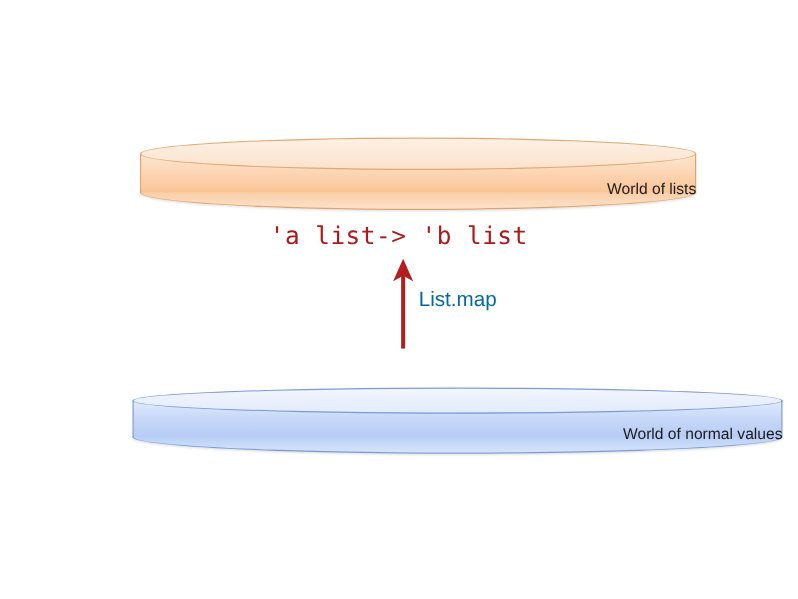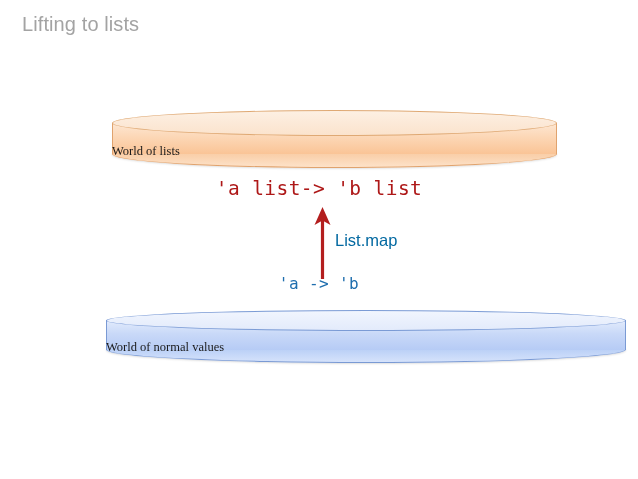--- a/index.html
+++ b/index.html
@@ -57,25 +57,24 @@
     position: absolute;
     left: 0;
     width: 100%;
     box-sizing: border-box;
     border-radius: 50%;
   }
   .cyl-label {
     position: absolute;
     left: 0;
     width: 100%;
-    text-align: left;
+    text-align: right;
     color: #1a1a1a;
     font-size: 12.5px;
     white-space: nowrap;
-    font-family: Liberation Serif, serif;
   }
 
   
   #cyl-lists {
     left: 112px;
     top: 110px;
     width: 445px;
     height: 60px;
   }
   #cyl-lists .cyl-bottom {
@@ -173,41 +172,39 @@
     font-size: 16.5px;
     color: #0369a1;
     white-space: nowrap;
   }
 </style>
 </head>
 <body>
 
 <div id="slide">
 
-  <div id="slide-title">Lifting to lists</div>
 
   <div class="cylinder" id="cyl-lists">
     <div class="cyl-bottom"></div>
     <div class="cyl-body"></div>
     <div class="cyl-top"></div>
     <div class="cyl-label">World of lists</div>
   </div>
 
   <div class="type-sig" id="sig-list">'a list-&gt; 'b list</div>
 
   <div id="lift-arrow">
     <svg width="32" height="76" viewBox="0 0 32 76" xmlns="http://www.w3.org/2000/svg">
       <path d="M15.5 76 L15.5 16" stroke="#b31e1e" stroke-width="3.2" fill="none"></path>
       <path d="M15.5 4 L23.5 22 L15.5 17.5 L7.5 22 Z" fill="#b31e1e"></path>
     </svg>
   </div>
 
   <div id="lift-label">List.map</div>
 
-  <div class="type-sig" id="sig-plain">'a -&gt; 'b</div>
 
   <div class="cylinder" id="cyl-values">
     <div class="cyl-bottom"></div>
     <div class="cyl-body"></div>
     <div class="cyl-top"></div>
     <div class="cyl-label">World of normal values</div>
   </div>
 
 </div>
 

